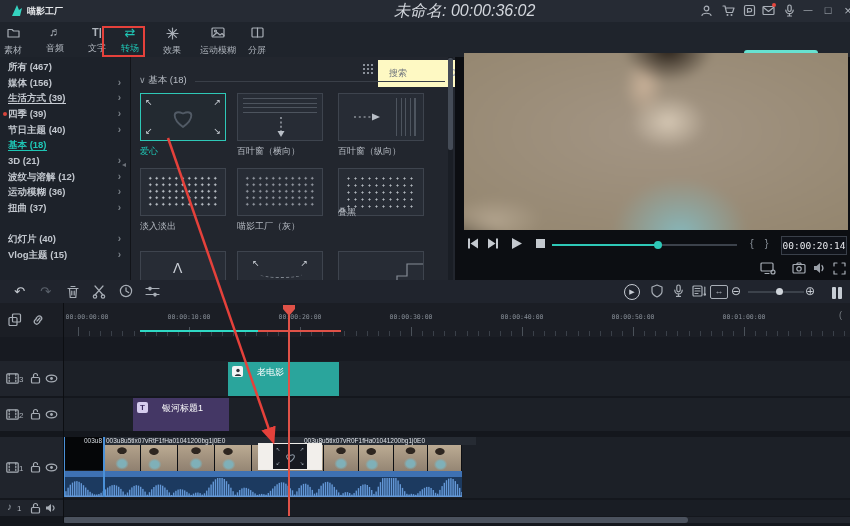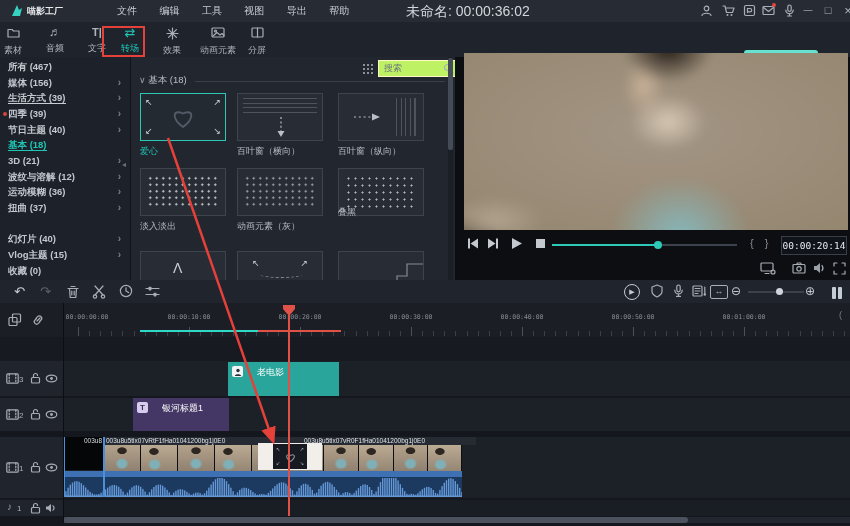--- a/index.html
+++ b/index.html
@@ -5,21 +5,21 @@
   html,body{margin:0;padding:0;background:#0b0d10;}
   #app{position:relative;width:850px;height:526px;overflow:hidden;background:#14171d;
        font-family:"Liberation Sans","DejaVu Sans",sans-serif;color:#c3c8cf;}
   .abs{position:absolute;}
   svg{display:block;}
   .ic path,.ic rect,.ic circle,.ic ellipse,.ic line{stroke:#a8aeb6;fill:none;stroke-width:1.2;stroke-linecap:round;stroke-linejoin:round;}
   .ic .fil{fill:#a8aeb6;stroke:none;}
   
   #titlebar{left:0;top:0;width:850px;height:22px;background:#262b34;}
   .menu-item{display:inline-block;padding:0 9px;font-size:10px;line-height:22px;color:#c9ced5;}
-  #wintitle{left:406px;top:0;font-size:14px;line-height:22px;color:#d3d7dd;}
+  #wintitle{left:394px;top:0;font-size:16px;line-height:22px;color:#d3d7dd;font-style:italic;}
   .tbico{position:absolute;top:4px;}
   .winctl{position:absolute;top:0;width:20px;text-align:center;font-size:11px;line-height:21px;color:#aeb4bc;}
   
   #tabbar{left:0;top:22px;width:850px;height:35px;background:#1f242c;border-bottom:1px solid #13161c;}
   .tab{position:absolute;top:3px;height:30px;text-align:center;color:#aeb4bc;}
   .tab .tlab{display:block;font-size:9px;margin-top:2px;}
   .tab .tico{display:block;height:15px;font-size:12px;line-height:15px;}
   .tab.active{color:#1fc6b5;}
   #tab-underline{left:113px;top:54px;width:35px;height:2px;background:#1fc6b5;}
   #export-btn{left:744px;top:28px;width:74px;height:20px;background:#67e2d1;border-radius:3px;
@@ -29,21 +29,21 @@
   .side-item{position:absolute;left:0;width:130px;height:15px;font-size:9.5px;line-height:15px;color:#c2c7ce;font-weight:bold;}
   .side-item .lbl{margin-left:8px;}
   .side-item .chev{position:absolute;right:9px;top:0;color:#7a8088;font-size:10px;}
   .side-item.active .lbl{color:#1fc6b5;border-bottom:1px solid #1fc6b5;padding-bottom:0px;}
   .side-item.hovered .lbl{border-bottom:1px solid #c8cdd4;}
   .reddot{position:absolute;left:3px;top:6px;width:4px;height:4px;border-radius:50%;background:#d9453c;}
   
   #panel{left:131px;top:57px;width:324px;height:223px;background:#22262e;overflow:hidden;border-right:2px solid #0d0f13;}
   #grid-icon{left:231px;top:6px;width:11px;height:11px;
      background-image:radial-gradient(#8a9099 1px,transparent 1.3px);background-size:4px 4px;}
-  #search-box{left:247px;top:3px;width:73px;height:15px;background:#bef264;border:1px solid #fef9c3;
+  #search-box{left:247px;top:3px;width:73px;height:15px;background:#fef9c3;border:6px solid #fef9c3;
      font-size:9px;line-height:15px;color:#6f757e;padding-left:5px;}
   #search-mag{position:absolute;right:3px;top:2px;}
   .sect-caret{font-size:9px;color:#9aa0a8;}
   #sect-title{left:8px;top:17px;font-size:9.5px;color:#b9bec6;}
   #sect-line{left:64px;top:24px;width:250px;height:1px;background:#3a3f48;}
   .thumb{position:absolute;width:86px;height:48px;background:#272c35;border:1px solid #3e444e;box-sizing:border-box;}
   .thumb.sel{border-color:#2ec8b7;background:#232a31;}
   .tlabel{position:absolute;font-size:9px;color:#b6bbc3;}
   .tlabel.sel{color:#1fc6b5;}
   .ca{position:absolute;font-size:9px;color:#cdd2d9;line-height:1;}
@@ -135,28 +135,20 @@
 </head>
 <body>
 
 <div id="app">
 
   <div class="abs" id="titlebar">
     <svg class="abs ic" style="left:10px;top:4px" width="14" height="14" viewBox="0 0 14 14">
         <path class="fil" style="fill:#35d3c0" d="M2 12 L7 1 L9 6 L12 4 L10 12 Z"></path>
       </svg>
     <span class="abs" style="left:27px;top:0;font-size:9px;font-weight:bold;line-height:22px;color:#e8eaed">喵影工厂</span>
-    <div class="abs" style="left:108px;top:0">
-      <span class="menu-item">文件</span>
-      <span class="menu-item">编辑</span>
-      <span class="menu-item">工具</span>
-      <span class="menu-item">视图</span>
-      <span class="menu-item">导出</span>
-      <span class="menu-item">帮助</span>
-    </div>
     <span class="abs" id="wintitle">未命名: 00:00:36:02</span>
     <svg class="tbico ic" style="left:700px" width="13" height="13" viewBox="0 0 13 13">
         <circle cx="6.5" cy="4.5" r="2.3"></circle>
         <path d="M2 11.5 C2.5 8.5 10.5 8.5 11 11.5"></path>
       </svg>
     <svg class="tbico ic" style="left:722px" width="13" height="13" viewBox="0 0 13 13">
         <path d="M1 2 H3 L4.5 8.5 H10.5 L12 4 H3.5"></path>
         <circle cx="5.5" cy="11" r="1" class="fil"></circle>
         <circle cx="9.5" cy="11" r="1" class="fil"></circle>
       </svg>
@@ -210,21 +202,21 @@
       <span class="tlab">效果</span>
     </div>
     <div class="tab" style="left:192px;width:52px">
       <span class="tico">
           <svg class="ic" style="margin:2px auto 0" width="14" height="11" viewBox="0 0 14 11">
             <rect x="1" y="1" width="12" height="9" rx="1"></rect>
             <circle cx="4.5" cy="4" r="1"></circle>
             <path d="M2 9 L6 5.5 L9 8 L11 6.5 L13 8.5"></path>
           </svg>
         </span>
-      <span class="tlab">动画元素</span>
+      <span class="tlab">运动模糊</span>
     </div>
     <div class="tab" style="left:235px;width:44px">
       <span class="tico">
           <svg class="ic" style="margin:2px auto 0" width="13" height="11" viewBox="0 0 13 11">
             <rect x="1" y="1" width="11" height="9" rx="1"></rect>
             <path d="M6.5 1 V10"></path>
           </svg>
         </span>
       <span class="tlab">分屏</span>
     </div>
@@ -238,21 +230,20 @@
     <div class="side-item hovered" style="top:33px"><span class="lbl">生活方式 (39)</span><span class="chev">›</span></div>
     <div class="side-item" style="top:49px"><span class="reddot"></span><span class="lbl">四季 (39)</span><span class="chev">›</span></div>
     <div class="side-item" style="top:65px"><span class="lbl">节日主题 (40)</span><span class="chev">›</span></div>
     <div class="side-item active" style="top:80px"><span class="lbl">基本 (18)</span></div>
     <div class="side-item" style="top:96px"><span class="lbl">3D (21)</span><span class="chev">›</span></div>
     <div class="side-item" style="top:112px"><span class="lbl">波纹与溶解 (12)</span><span class="chev">›</span></div>
     <div class="side-item" style="top:127px"><span class="lbl">运动模糊 (36)</span><span class="chev">›</span></div>
     <div class="side-item" style="top:143px"><span class="lbl">扭曲 (37)</span><span class="chev">›</span></div>
     <div class="side-item" style="top:174px"><span class="lbl">幻灯片 (40)</span><span class="chev">›</span></div>
     <div class="side-item" style="top:190px"><span class="lbl">Vlog主题 (15)</span><span class="chev">›</span></div>
-    <div class="side-item" style="top:206px"><span class="lbl">收藏 (0)</span></div>
     <span class="abs" style="left:122px;top:103px;font-size:8px;color:#6b7078">◂</span>
   </div>
 
   <div class="abs" id="panel">
     <div class="abs" id="grid-icon"></div>
     <div class="abs" id="search-box">
       <span>搜索</span>
       <span id="search-mag">
           <svg class="ic" width="11" height="11" viewBox="0 0 11 11">
             <circle cx="4.5" cy="4.5" r="3"></circle>
@@ -293,21 +284,21 @@
     <div class="thumb" style="left:9px;top:111px">
         <div class="dots"></div>
       </div>
     <div class="thumb" style="left:106px;top:111px">
         <div class="dots gray"></div>
       </div>
     <div class="thumb" style="left:207px;top:111px">
         <div class="dots dk"></div>
       </div>
     <span class="tlabel" style="left:9px;top:163px">淡入淡出</span>
-    <span class="tlabel" style="left:106px;top:163px">动画元素（灰）</span>
+    <span class="tlabel" style="left:106px;top:163px">喵影工厂（灰）</span>
     <span class="tlabel" style="left:207px;top:149px">叠黑</span>
 
     <div class="thumb" style="left:9px;top:194px">
       <span class="abs" style="left:32px;top:8px;font-size:14px;color:#c9ced5">Λ</span>
     </div>
     <div class="thumb" style="left:106px;top:194px">
       <span class="ca" style="left:14px;top:7px">↖</span>
       <span class="ca" style="right:14px;top:7px">↗</span>
       <div class="abs" style="left:22px;top:19px;width:42px;height:6px;border-bottom:1px dashed #858c95;border-radius:50%"></div>
     </div>

